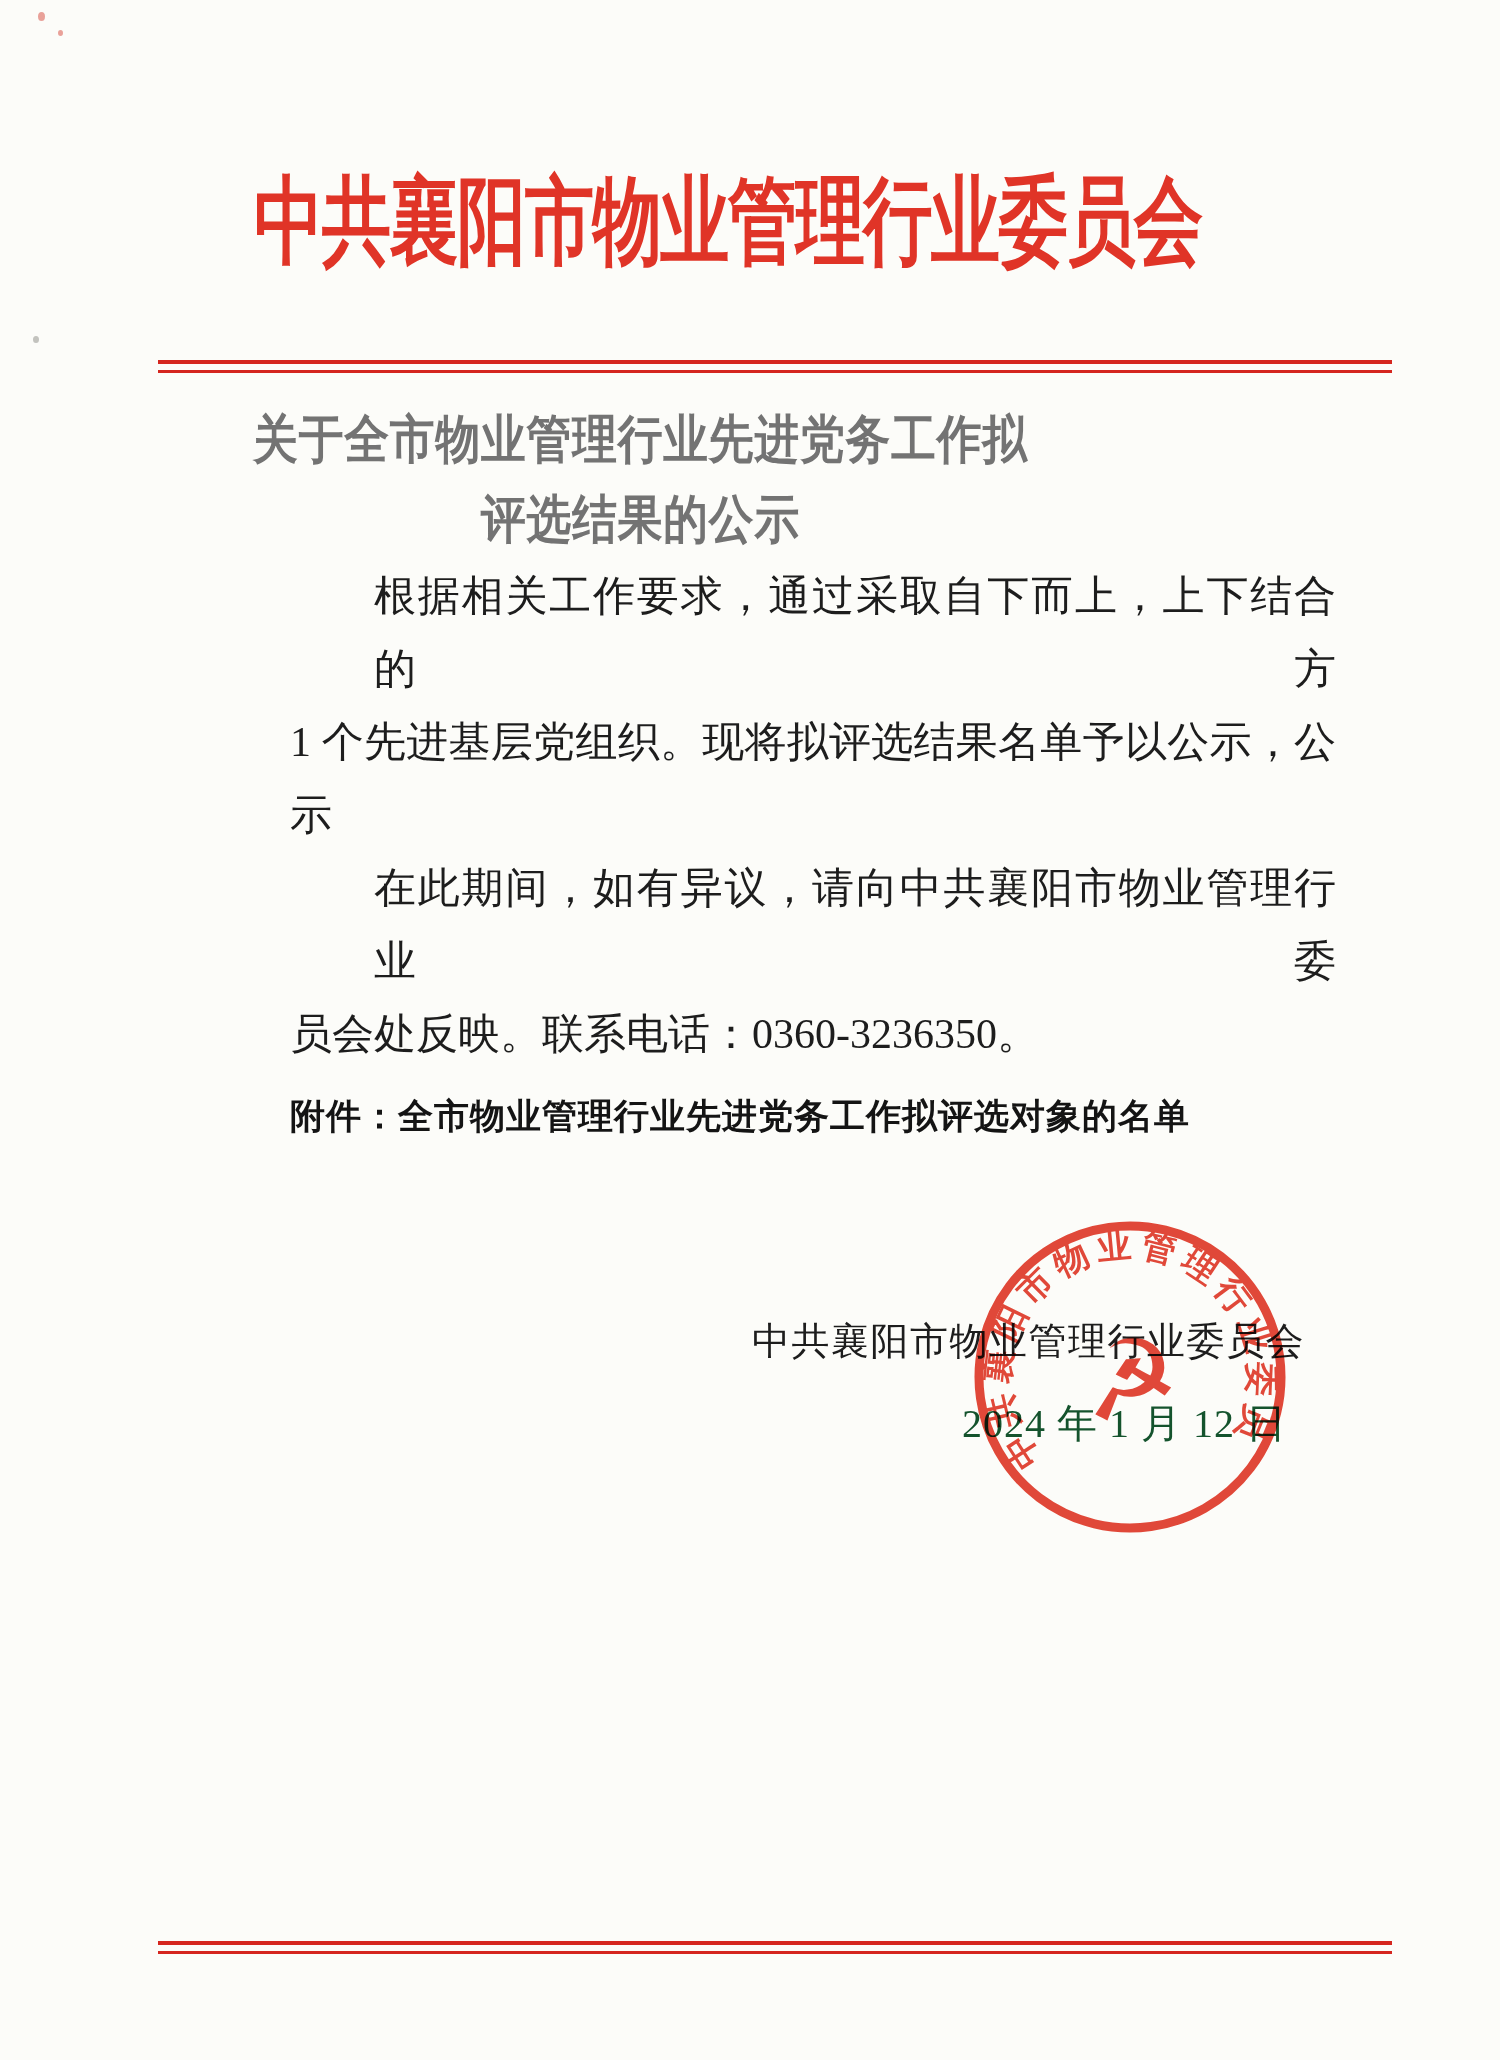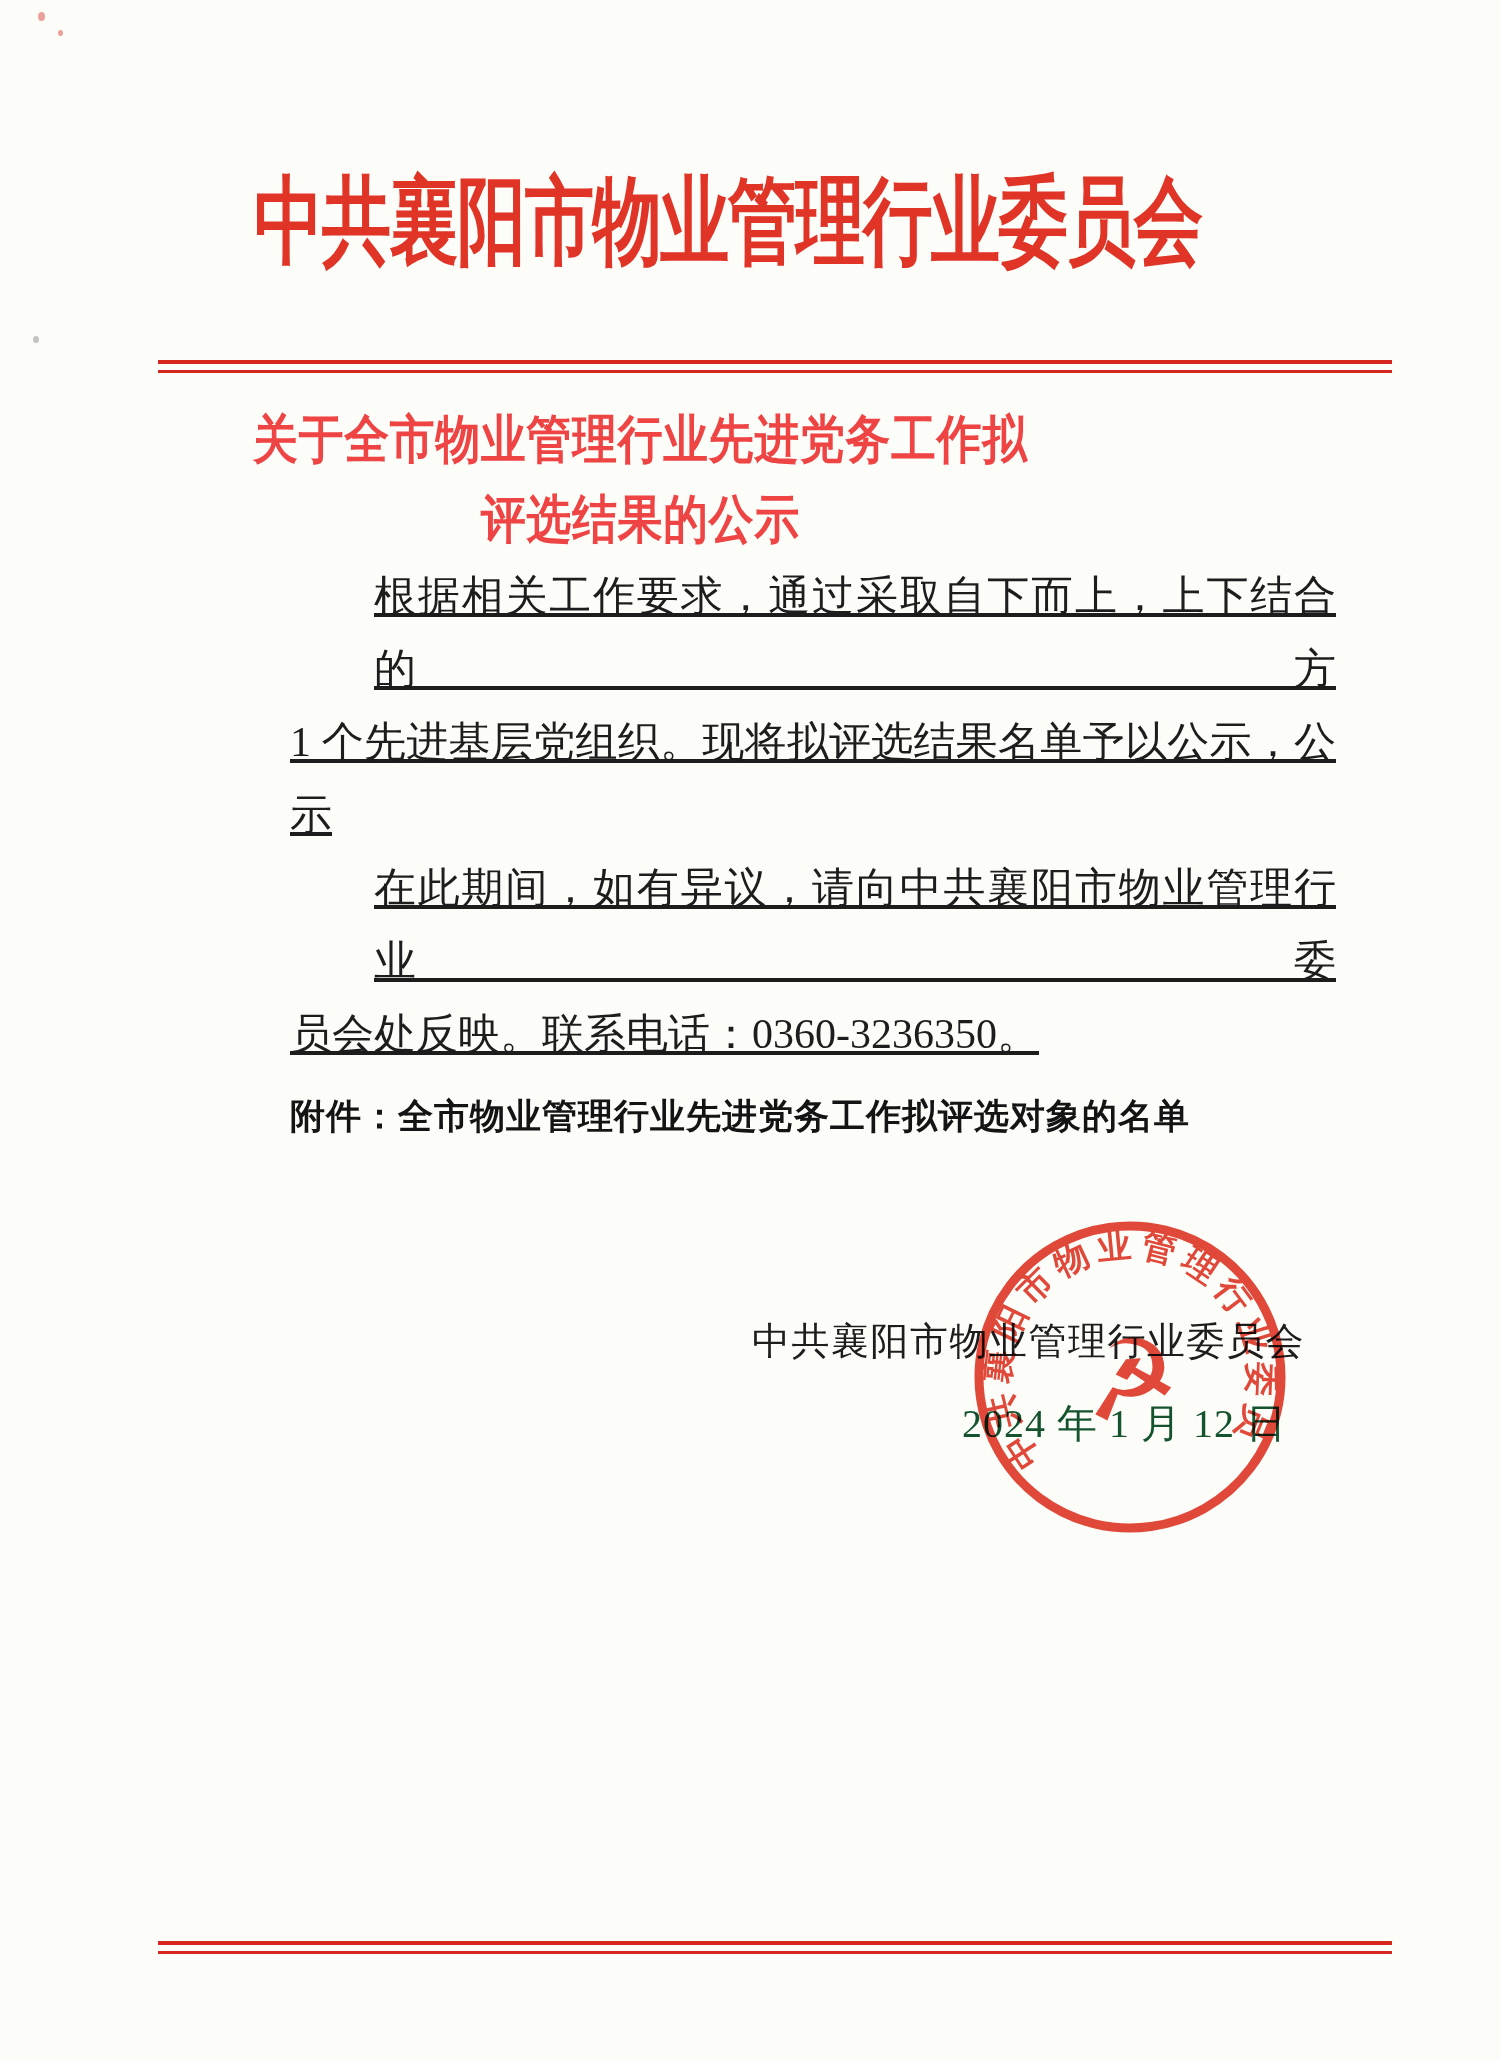--- a/index.html
+++ b/index.html
@@ -29,35 +29,35 @@
     position:absolute;left:158px;width:1234px;height:6px;
     border-top:4px solid #d5261f;border-bottom:3px solid #d5261f;
   }
   .rule.top{top:360px;}
   .rule.bottom{top:1941px;}
 
   
   .doc-title{
     position:absolute;left:140px;top:406px;width:1000px;
     text-align:center;line-height:68px;
-    font-weight:700;color:#ef4444;
+    font-weight:700;color:#737373;
   }
   .doc-title .tline{display:block;}
   .doc-title .tinner{
     display:inline-block;font-size:52px;
     transform:scaleX(0.86);transform-origin:center;
     white-space:nowrap;letter-spacing:1px;
   }
 
   
   .body-text{
     position:absolute;left:290px;top:560px;width:1046px;
     font-size:42px;line-height:73px;color:#1d1d1d;
   }
-  .line{display:block;white-space:nowrap;text-decoration:underline;}
+  .line{display:block;white-space:nowrap;}
   .line.j{white-space:normal;text-align:justify;text-align-last:justify;text-justify:inter-character;}
   .line.indent{padding-left:84px;}
 
   
   .attachment{
     position:absolute;left:290px;top:1093px;width:1100px;
     font-size:35px;font-weight:700;color:#141414;
     font-family:"Liberation Sans","DejaVu Sans",sans-serif;
     letter-spacing:1px;white-space:nowrap;
   }

